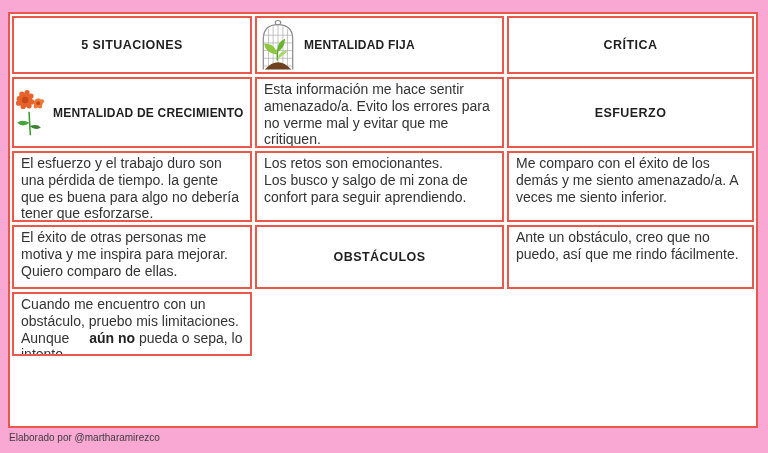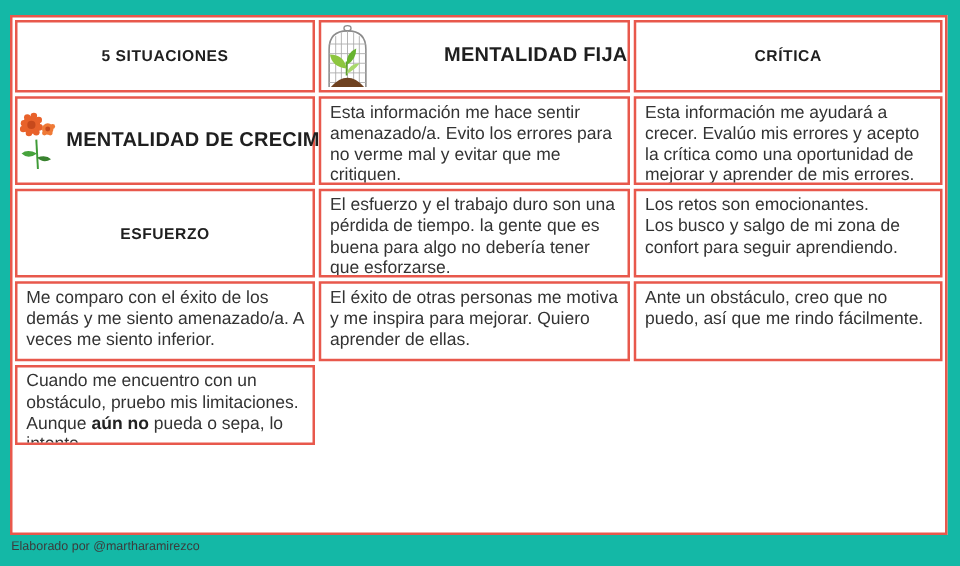--- a/index.html
+++ b/index.html
@@ -3,21 +3,21 @@
 <meta charset="utf-8">
 <style>
   :root { --tbl: #e8584c; }
   * { margin: 0; padding: 0; }
   html, body {
     width: 768px; height: 453px;
     background: #ffffff;
     font-family: "Liberation Sans", sans-serif;
     overflow: hidden;
   }
-  .canvas { position: relative; width: 768px; height: 453px; background: #14b8a6; }
+  .canvas { position: relative; width: 768px; height: 453px; background: #f9a8d4; }
 
   .mindset-table {
     position: absolute; left: 8px; top: 12px;
     width: 750px; height: 416px;
     box-sizing: border-box;
     border: 2px solid var(--tbl);
     padding: 2px;
     display: grid;
     grid-template-columns: 240px 249px 1fr;
     grid-template-rows: 58px 71px 71px 64px 64px 65px;
@@ -30,34 +30,34 @@
     box-sizing: border-box;
   }
   .situation {
     display: flex; align-items: center; justify-content: center;
     text-align: center;
     font-weight: 700; font-size: 12.5px; letter-spacing: .45px;
     color: #1f1f1f;
     padding: 0 8px;
   }
   .head-col {
-    display: flex; align-items: center; justify-content: space-between;
+    display: flex; align-items: center; justify-content: flex-start;
     gap: 5px;
-    font-weight: 700; font-size: 16px; letter-spacing: .2px;
+    font-weight: 700; font-size: 12px; letter-spacing: .2px;
     color: #1f1f1f;
     white-space: nowrap;
   }
   .body {
     padding: 2px 6px 2px 7px;
     font-size: 14px; line-height: 1.2;
     color: #333333;
     white-space: pre-line;
     overflow: hidden;
   }
-  .body b { color: #222; }
+  .body b { color: #222; margin-left: 16px; }
   .icon-wrap { display: inline-flex; flex: 0 0 auto; }
   .credit {
     position: absolute; left: 9px; top: 432px;
     font-size: 10px; color: #3c3c3c;
   }
 </style>
 </head>
 <body>
 
 <div class="canvas">
@@ -118,30 +118,30 @@
             <circle cx="43" cy="17" r="3"></circle>
             <circle cx="40" cy="25" r="3"></circle>
             <circle cx="33" cy="25" r="3"></circle>
           </g>
           <circle cx="37" cy="20" r="3" fill="#c6491c"></circle>
         </svg>
       </span>
       <span>MENTALIDAD DE CRECIMIENTO</span>
     </div>
     <div class="cell body">Esta información me hace sentir amenazado/a. Evito los errores para no verme mal y evitar que me critiquen.</div>
-    <div class="cell body">Esta información me ayudará a crecer. Evalúo mis errores y acepto la crítica como una oportunidad de mejorar y aprender de mis errores.</div>
 
     <div class="cell situation">ESFUERZO</div>
     <div class="cell body">El esfuerzo y el trabajo duro son una pérdida de tiempo. la gente que es buena para algo no debería tener que esforzarse.</div>
 
     <div class="cell body">Los retos son emocionantes.
 Los busco y salgo de mi zona de confort para seguir aprendiendo.</div>
 
     <div class="cell body">Me comparo con el éxito de los demás y me siento amenazado/a. A veces me siento inferior.</div>
-    <div class="cell body">El éxito de otras personas me motiva y me inspira para mejorar. Quiero aprender de ellas.</div>
+    <div class="cell body">El éxito de otras personas me motiva y me inspira para mejorar. Quiero comparo de ellas.</div>
 
+    <div class="cell situation">OBSTÁCULOS</div>
     <div class="cell body">Ante un obstáculo, creo que no puedo, así que me rindo fácilmente.</div>
     <div class="cell body"><span>Cuando me encuentro con un obstáculo, pruebo mis limitaciones. Aunque </span><b>aún no</b><span> pueda o sepa, lo intento.</span></div>
 
   </div>
 
   <div class="credit">Elaborado por @martharamirezco</div>
 </div>
 
 </body></html>

